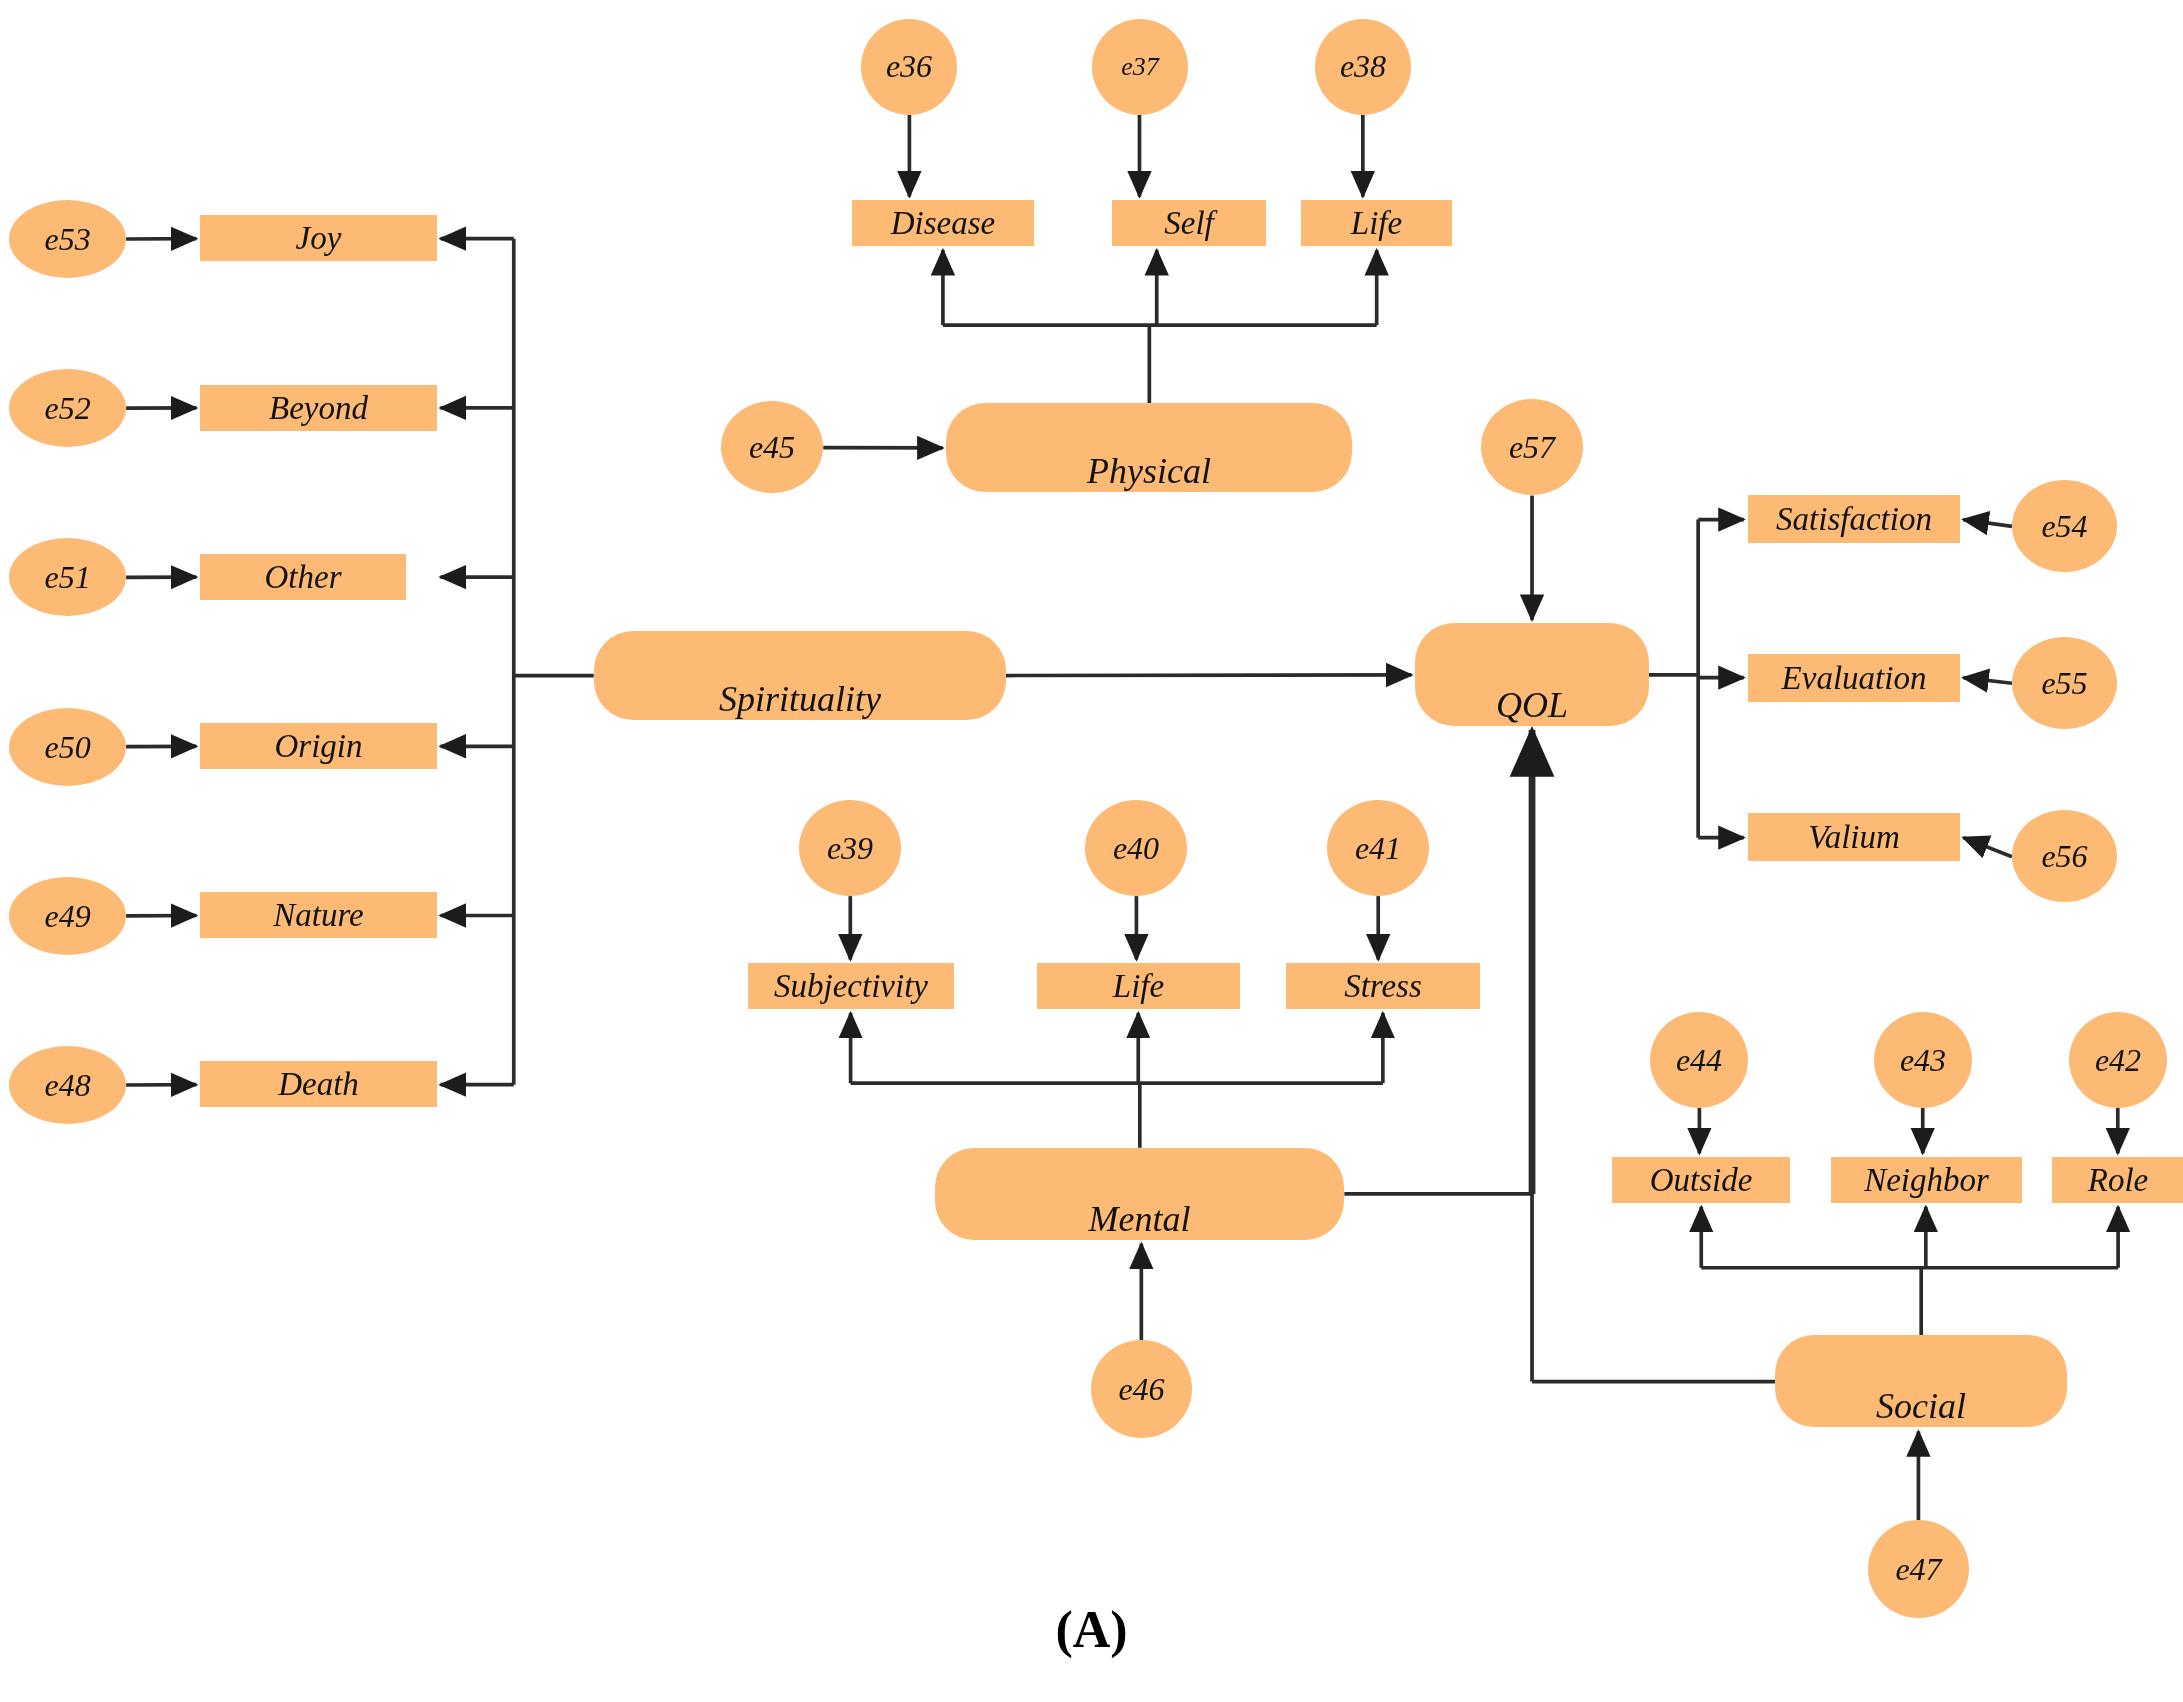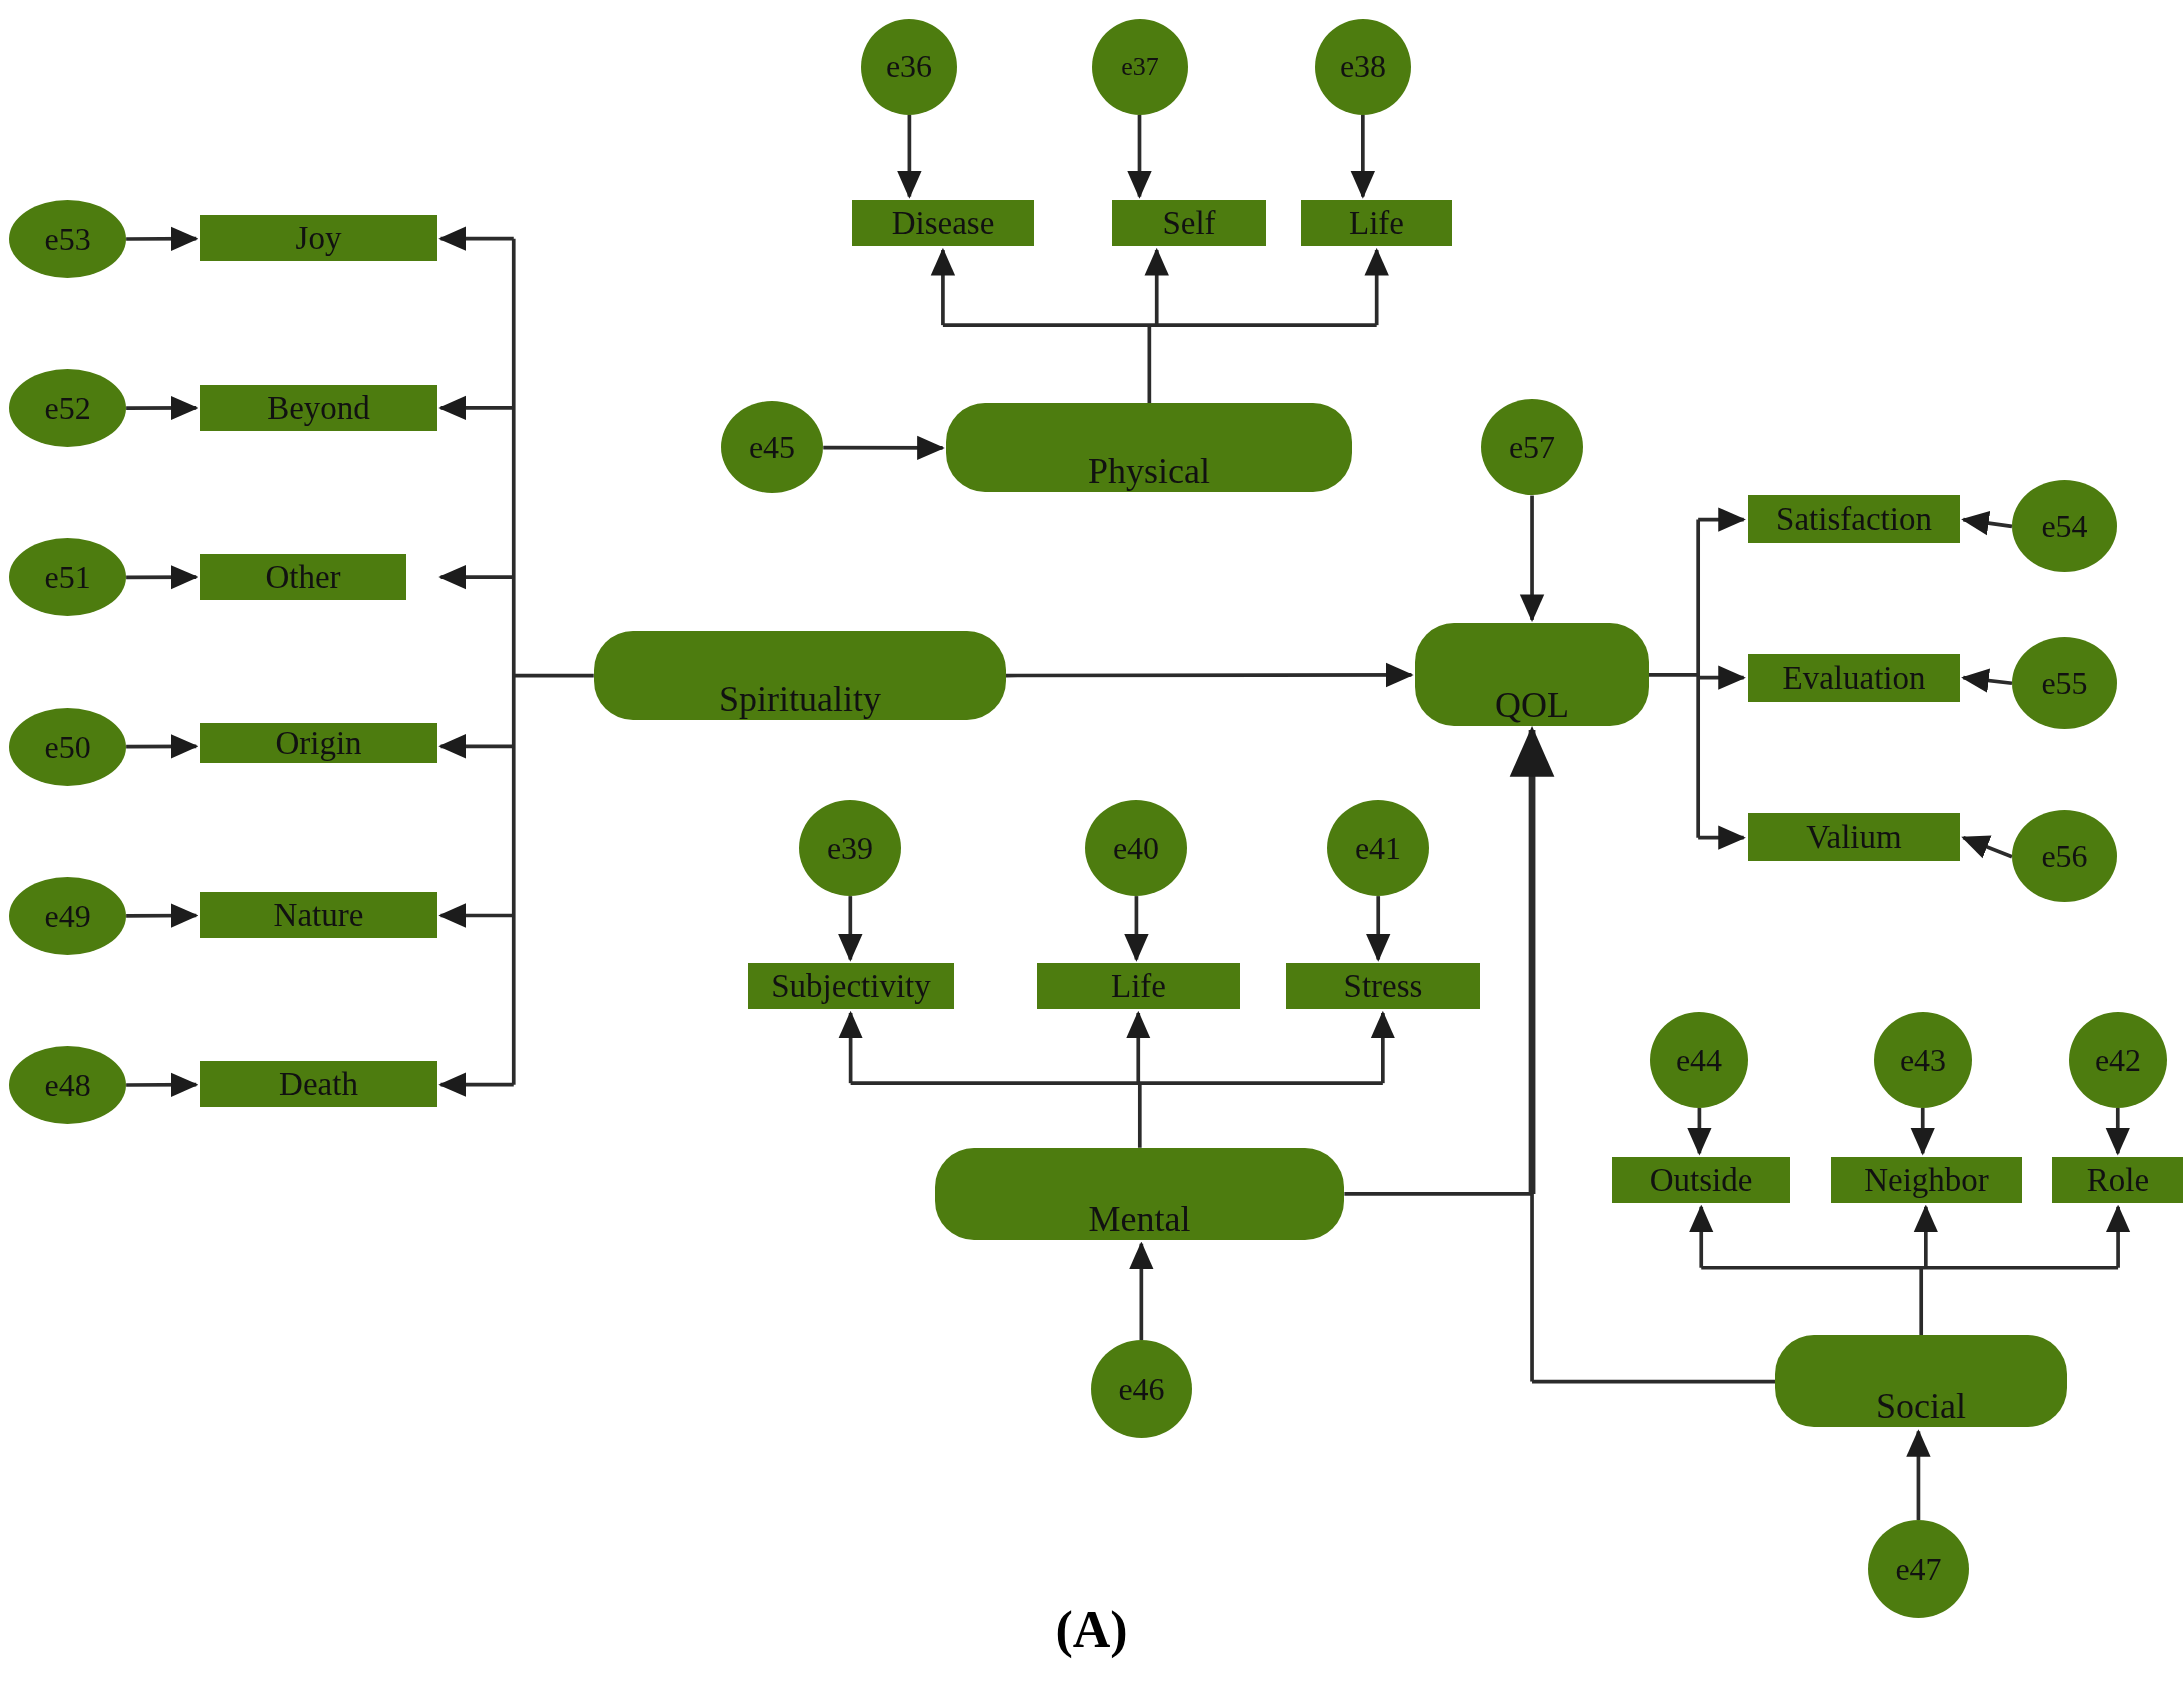--- a/index.html
+++ b/index.html
@@ -1,20 +1,20 @@
 <!DOCTYPE html>
 <html style="font-size:9.8px"><head>
 <meta charset="utf-8">
 <style>
   html,body{margin:0;padding:0;background:#ffffff;}
   body{font-family:"Liberation Serif",serif;}
   #stage{position:relative;width:2183px;height:1703px;background:#fff;overflow:hidden;}
   svg#wires{position:absolute;left:0;top:0;width:2183px;height:1703px;pointer-events:none;}
   .node{position:absolute;display:flex;align-items:center;justify-content:center;
-        background:#4d7c0f;color:#111;text-align:center;box-sizing:border-box;}
+        background:#fdba74;color:#111;text-align:center;box-sizing:border-box;font-style:italic;}
   .rect{border-radius:0;}
   .latent{border-radius:39px;align-items:flex-end;}
   .ellipse{border-radius:50%;}
   .caption{position:absolute;font-family:"Liberation Serif",serif;color:#000;}
 </style>
 </head>
 <body>
 
 <div id="stage">
 
@@ -101,21 +101,21 @@
       </div>
       <div class="node rect" style="left: 200px; top: 215px; width: 237px; height: 46px; font-size: 33px;">
         <span>Joy</span>
       </div>
       <div class="node rect" style="left: 200px; top: 385px; width: 237px; height: 46px; font-size: 33px;">
         <span>Beyond</span>
       </div>
       <div class="node rect" style="left: 200px; top: 554px; width: 206px; height: 46px; font-size: 33px;">
         <span>Other</span>
       </div>
-      <div class="node rect" style="left: 200px; top: 723px; width: 237px; height: 40px; font-size: 33px;">
+      <div class="node rect" style="left: 200px; top: 723px; width: 237px; height: 46px; font-size: 33px;">
         <span>Origin</span>
       </div>
       <div class="node rect" style="left: 200px; top: 892px; width: 237px; height: 46px; font-size: 33px;">
         <span>Nature</span>
       </div>
       <div class="node rect" style="left: 200px; top: 1061px; width: 237px; height: 46px; font-size: 33px;">
         <span>Death</span>
       </div>
       <div class="node rect" style="left: 852px; top: 200px; width: 182px; height: 46px; font-size: 33px;">
         <span>Disease</span>

